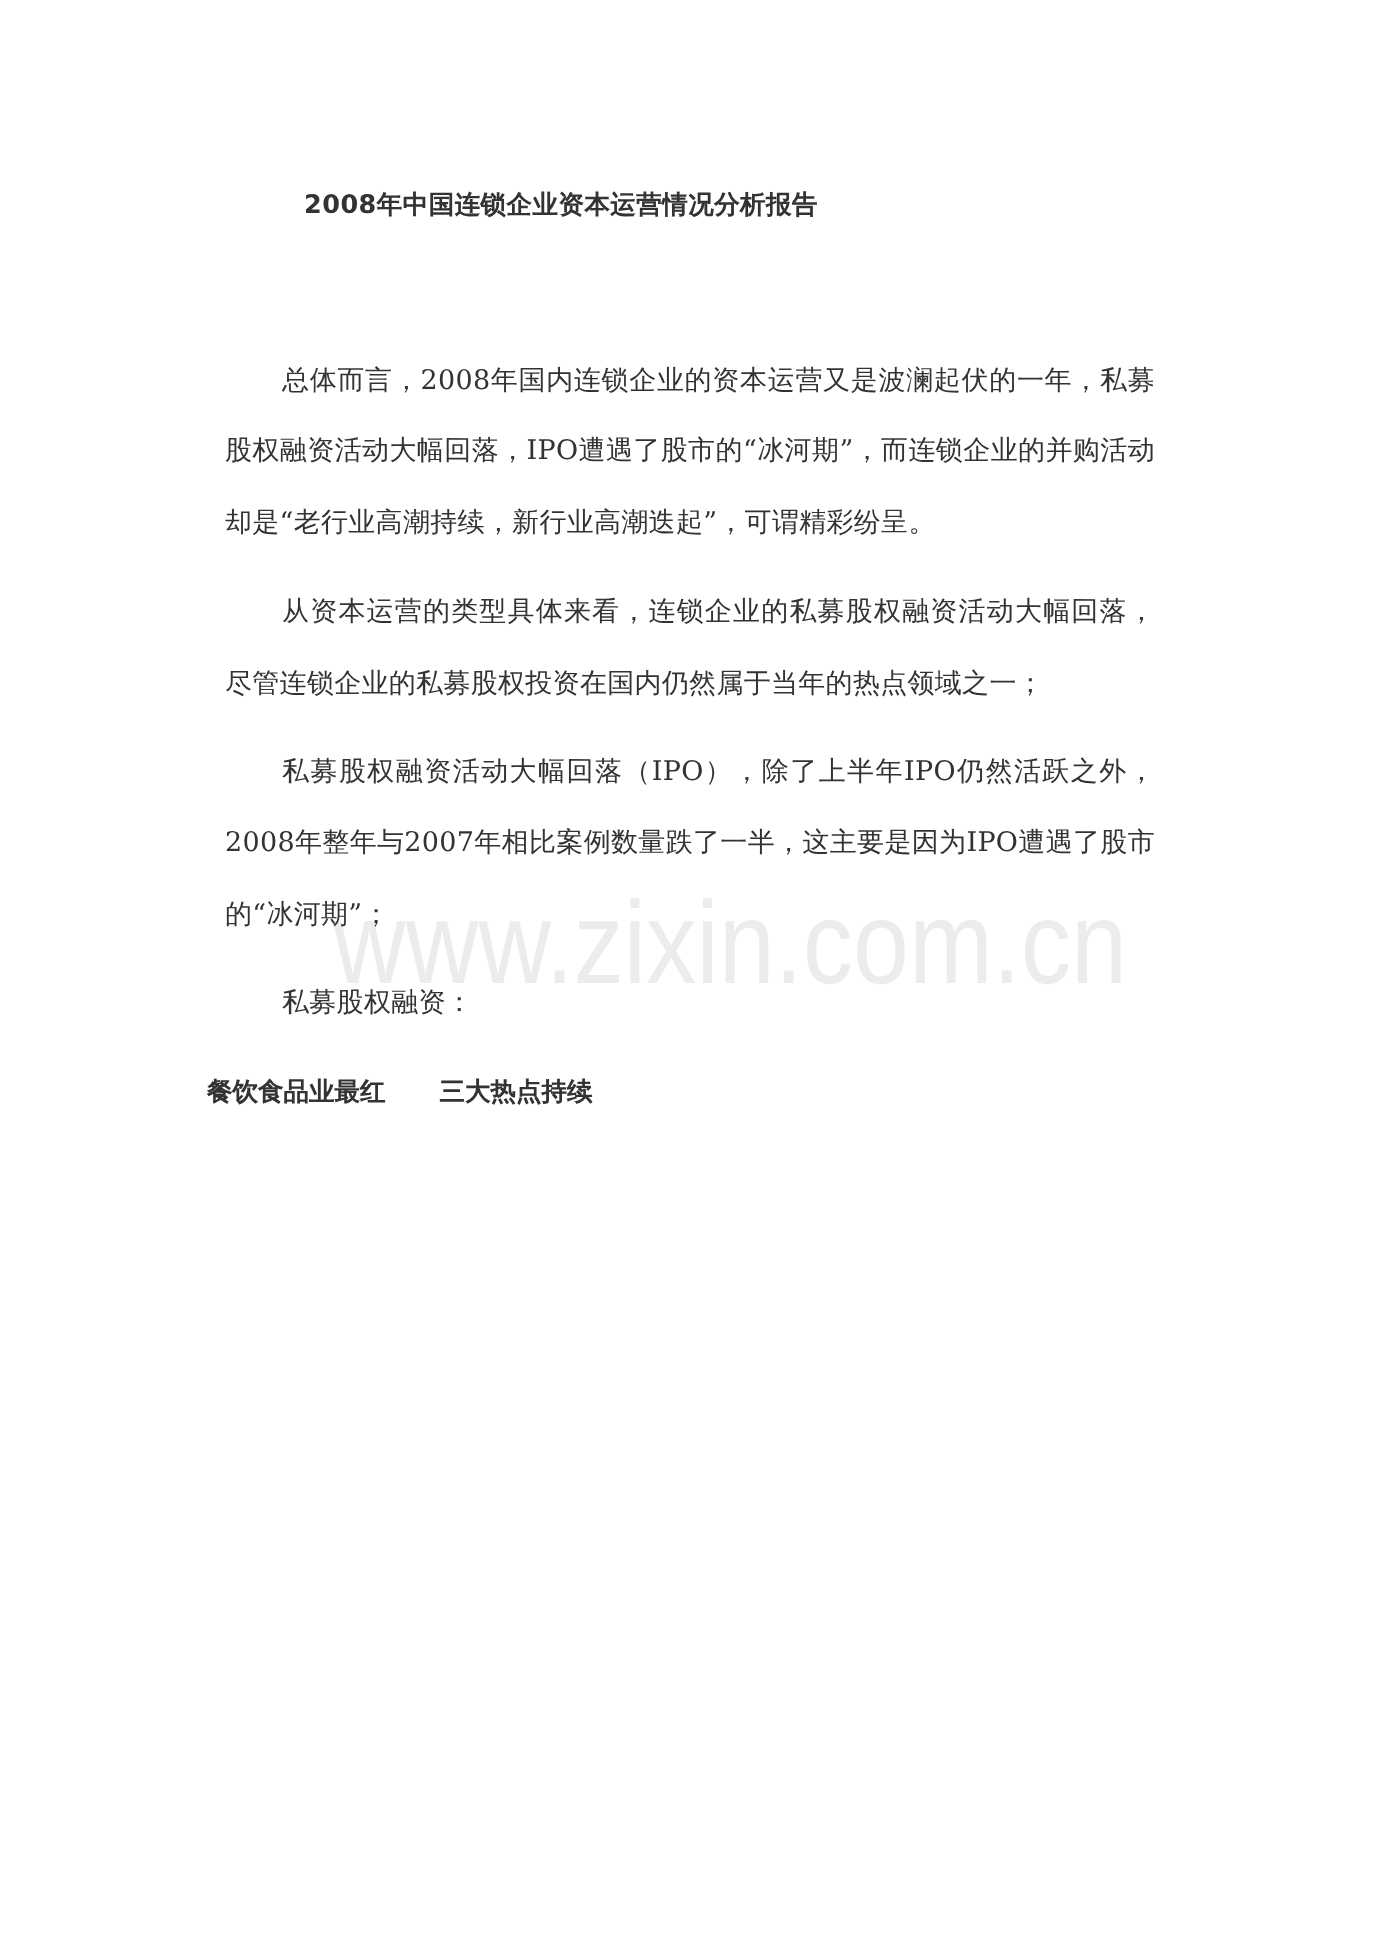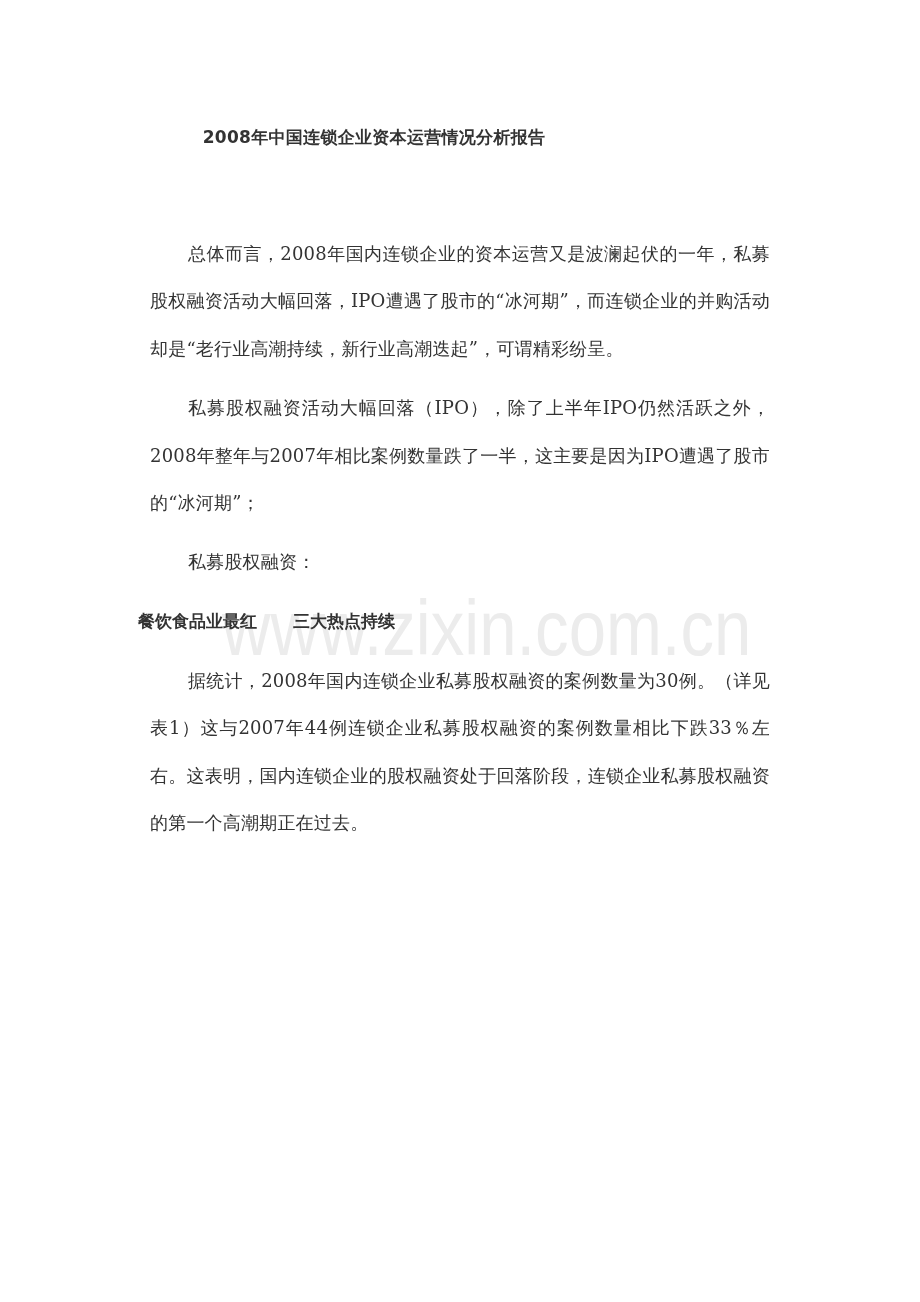--- a/index.html
+++ b/index.html
@@ -86,21 +86,21 @@
 <body>
 
 <div class="page">
 
   <div class="watermark">www.zixin.com.cn</div>
 
   <div class="title">2008年中国连锁企业资本运营情况分析报告</div>
 
   <div class="body-text">
     <p class="para">总体而言，2008年国内连锁企业的资本运营又是波澜起伏的一年，私募股权融资活动大幅回落，IPO遭遇了股市的“冰河期”，而连锁企业的并购活动却是“老行业高潮持续，新行业高潮迭起”，可谓精彩纷呈。</p>
+    <p class="para">从资本运营的类型具体来看，连锁企业的私募股权融资活动大幅回落，尽管连锁企业的私募股权投资在国内仍然属于当年的热点领域之一；</p>
     <p class="para">私募股权融资活动大幅回落（IPO），除了上半年IPO仍然活跃之外，2008年整年与2007年相比案例数量跌了一半，这主要是因为IPO遭遇了股市的“冰河期”；</p>
     <p class="para">私募股权融资：</p>
 
     <div class="section-heading"><span>餐饮食品业最红</span><span class="gap"></span><span>三大热点持续</span></div>
 
-    <p class="para">据统计，2008年国内连锁企业私募股权融资的案例数量为30例。（详见表1）这与2007年44例连锁企业私募股权融资的案例数量相比下跌33％左右。这表明，国内连锁企业的股权融资处于回落阶段，连锁企业私募股权融资的第一个高潮期正在过去。</p>
   </div>
 
 </div>
 
 </body></html>

